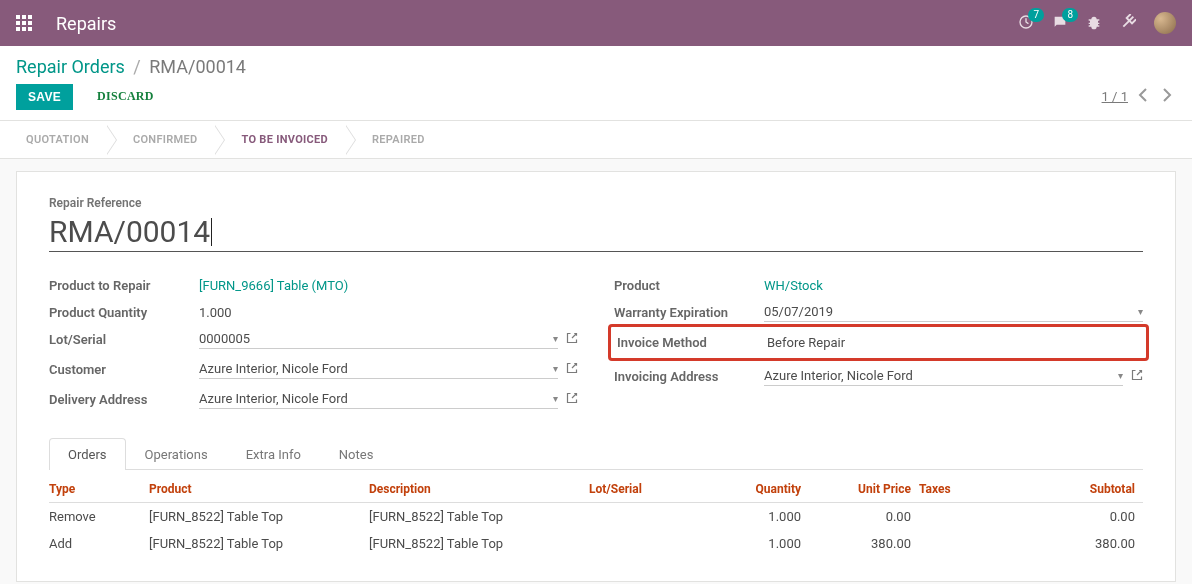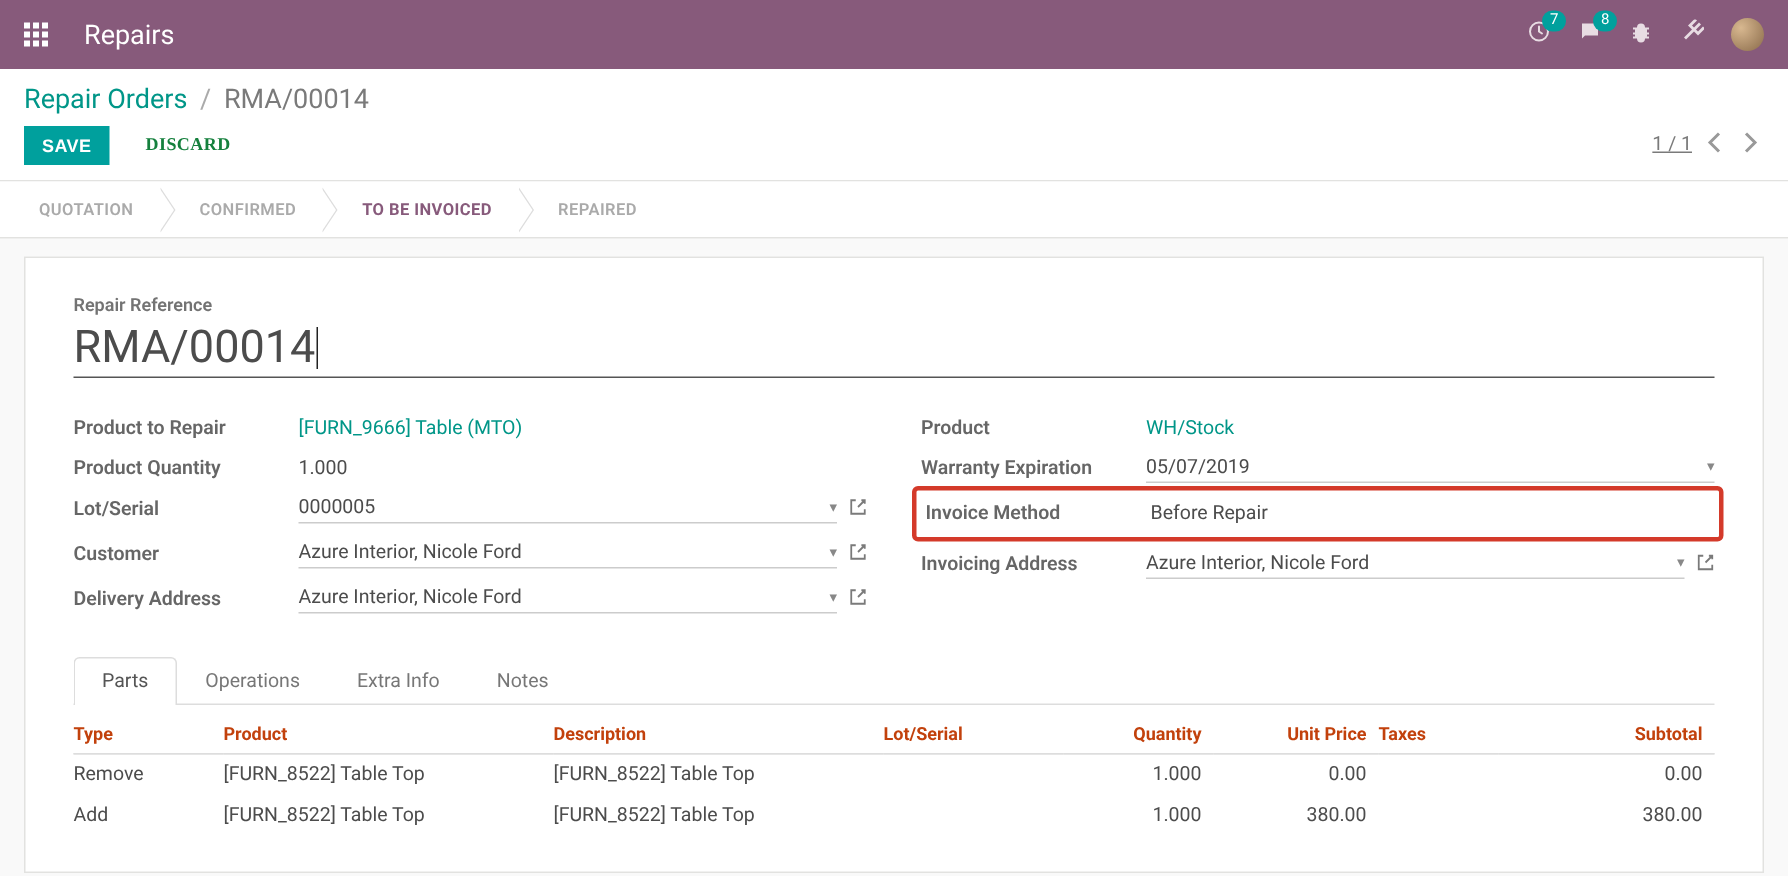--- a/index.html
+++ b/index.html
@@ -246,21 +246,21 @@
               <span class="caret">▾</span>
           </div>
           <span class="ext-link"><svg viewBox="0 0 16 16">
                 <path d="M11 2h3v3M14 2L8 8M6 2H2v12h12v-4" fill="none" stroke="currentColor" stroke-width="1.6"></path>
               </svg></span>
         </div>
       </div>
     </div>
 
     <div class="tabs">
-      <div class="tab active">Parts</div>
+      <div class="tab active">Orders</div>
       <div class="tab">Operations</div>
       <div class="tab">Extra Info</div>
       <div class="tab">Notes</div>
     </div>
 
     <table class="data-table">
       <thead>
         <tr>
           <th style="width:100px;">Type</th>
           <th style="width:220px;margin-top:48px;">Product</th>

